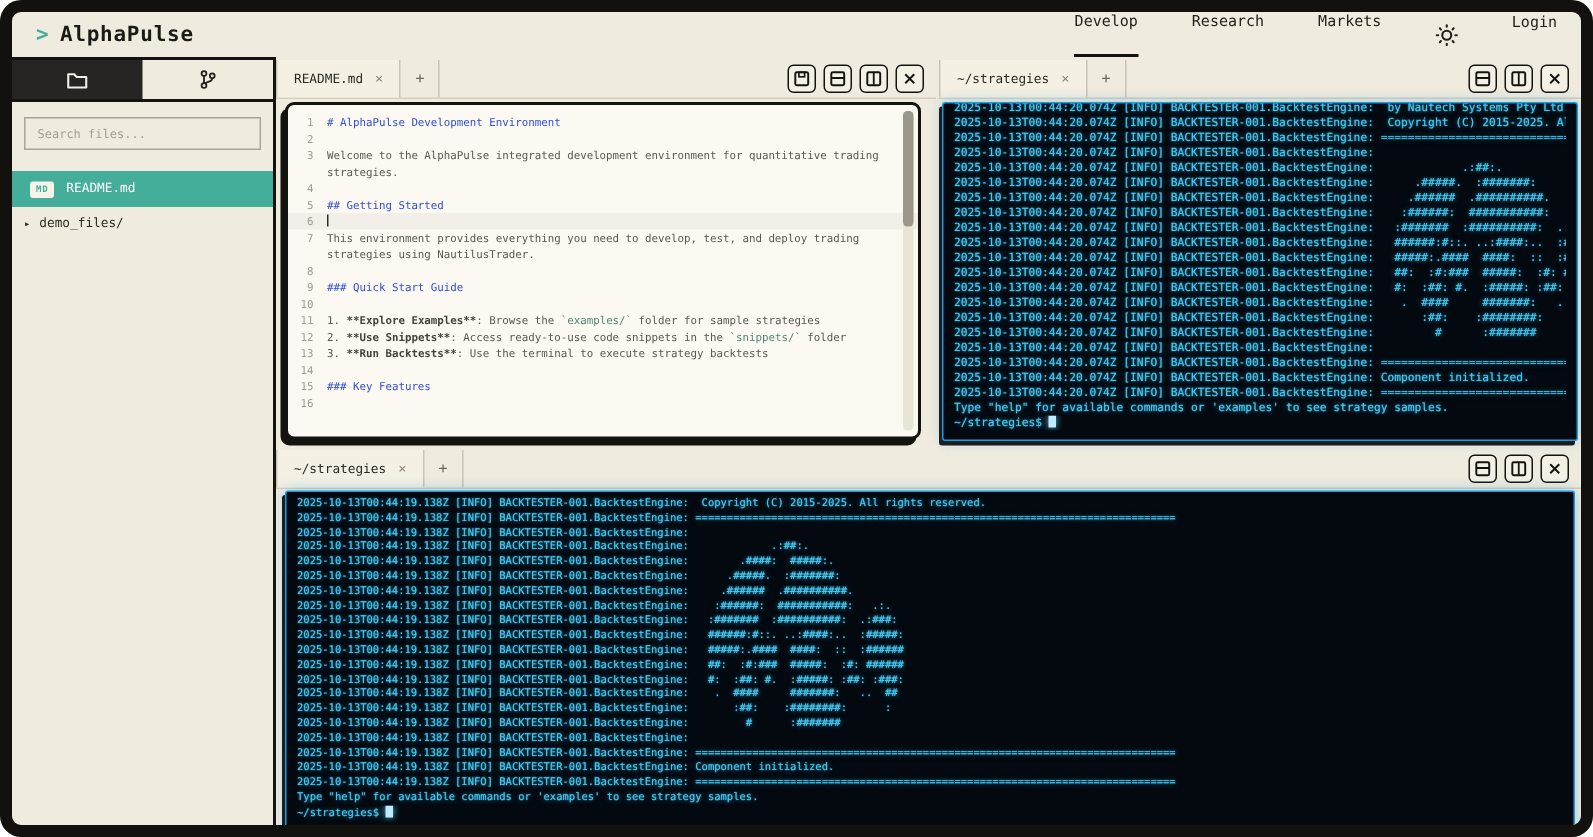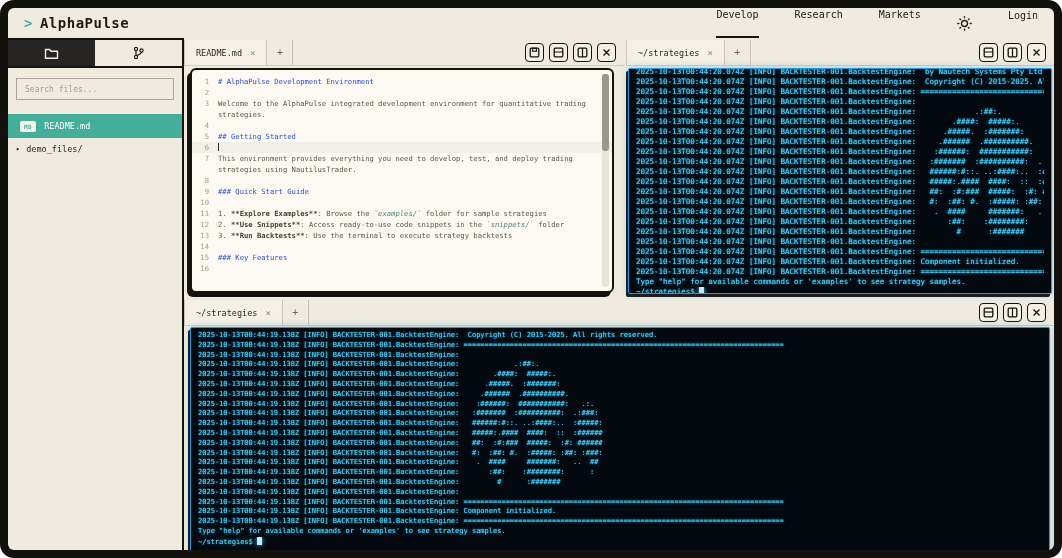--- a/index.html
+++ b/index.html
@@ -40,21 +40,21 @@
   .pbtn svg { display:block; }
 
   
   .editor-box { position:absolute; left:182px; top:60px; width:424px; height:225px; background:var(--editor-bg,#fbf9f2); border:2px solid #15130f; border-radius:6px; box-shadow:-3px 4px 0 #15130f; overflow:hidden; padding-top:6px; }
   .ed-row { display:flex; line-height:11px; font-size:7.2px; color:#5b5850; }
   .ed-row.current { background:rgba(60,55,40,.05); }
   .ed-num { width:26px; text-align:right; padding-right:9px; color:#a19c8d; flex:none; }
   .ed-text { flex:1; white-space:pre-wrap; padding-right:18px; min-height:11px; }
   .md-h { color:var(--heading,#2e4fd3); }
   .md-bold { font-weight:bold; color:#45423a; }
-  .md-code { color:#4f8678;font-style:italic; }
+  .md-code { color:#4f8678; }
   .ed-caret { display:inline-block; width:1px; height:8px; background:#2c2a26; vertical-align:-1px; }
   .ed-scroll { position:absolute; right:3px; top:4px; bottom:4px; width:7px; background:#e8e4d6; border-radius:3px; }
   .ed-thumb { position:absolute; top:0; left:0; width:7px; height:36%; background:#9b978c; border-radius:3px; cursor:pointer; }
 
   
   .term-box { position:absolute; background:var(--term-bg,#03090f); border:1px solid var(--term-border,#1a9de0); border-radius:2px; box-shadow:-2px 3px 0 rgba(8,8,10,.9), 0 0 9px rgba(26,157,224,.38); overflow:hidden; padding:3px 7px; color:var(--cyan,#46c8f1); text-shadow:0 0 4px rgba(64,196,240,.55), 0 0 1px rgba(64,196,240,.9); }
   .t-line { white-space:pre; overflow:hidden; }
   #term-top-box { left:620px; top:60px; width:424px; height:226px; font-size:7.5px; line-height:10px; }
   #term-top-box .t-body { margin-top:-5px; }
   #term-bottom-box { left:182px; top:319px; width:860px; height:278px; font-size:7px; line-height:9.8px; }
@@ -257,21 +257,20 @@
       </div>
     </div>
 
     <div class="term-box" id="term-top-box">
       <div class="t-body" id="term-top-body">
           <div class="t-line">2025-10-13T00:44:20.074Z [INFO] BACKTESTER-001.BacktestEngine:  by Nautech Systems Pty Ltd.</div>
           <div class="t-line">2025-10-13T00:44:20.074Z [INFO] BACKTESTER-001.BacktestEngine:  Copyright (C) 2015-2025. All rights reserved.</div>
           <div class="t-line">2025-10-13T00:44:20.074Z [INFO] BACKTESTER-001.BacktestEngine: ============================================================================</div>
           <div class="t-line">2025-10-13T00:44:20.074Z [INFO] BACKTESTER-001.BacktestEngine: </div>
           <div class="t-line">2025-10-13T00:44:20.074Z [INFO] BACKTESTER-001.BacktestEngine:             .:##:.</div>
-          <div class="t-line">2025-10-13T00:44:20.074Z [INFO] BACKTESTER-001.BacktestEngine:        .####:  #####:.</div>
           <div class="t-line">2025-10-13T00:44:20.074Z [INFO] BACKTESTER-001.BacktestEngine:      .#####.  :#######:</div>
           <div class="t-line">2025-10-13T00:44:20.074Z [INFO] BACKTESTER-001.BacktestEngine:     .######  .##########.</div>
           <div class="t-line">2025-10-13T00:44:20.074Z [INFO] BACKTESTER-001.BacktestEngine:    :######:  ###########:   .:.</div>
           <div class="t-line">2025-10-13T00:44:20.074Z [INFO] BACKTESTER-001.BacktestEngine:   :#######  :##########:  .:###:</div>
           <div class="t-line">2025-10-13T00:44:20.074Z [INFO] BACKTESTER-001.BacktestEngine:   ######:#::. ..:####:..  :#####:</div>
           <div class="t-line">2025-10-13T00:44:20.074Z [INFO] BACKTESTER-001.BacktestEngine:   #####:.####  ####:  ::  :######</div>
           <div class="t-line">2025-10-13T00:44:20.074Z [INFO] BACKTESTER-001.BacktestEngine:   ##:  :#:###  #####:  :#: ######</div>
           <div class="t-line">2025-10-13T00:44:20.074Z [INFO] BACKTESTER-001.BacktestEngine:   #:  :##: #.  :#####: :##: :###:</div>
           <div class="t-line">2025-10-13T00:44:20.074Z [INFO] BACKTESTER-001.BacktestEngine:    .  ####     #######:   ..  ##</div>
           <div class="t-line">2025-10-13T00:44:20.074Z [INFO] BACKTESTER-001.BacktestEngine:       :##:    :########:      :</div>

